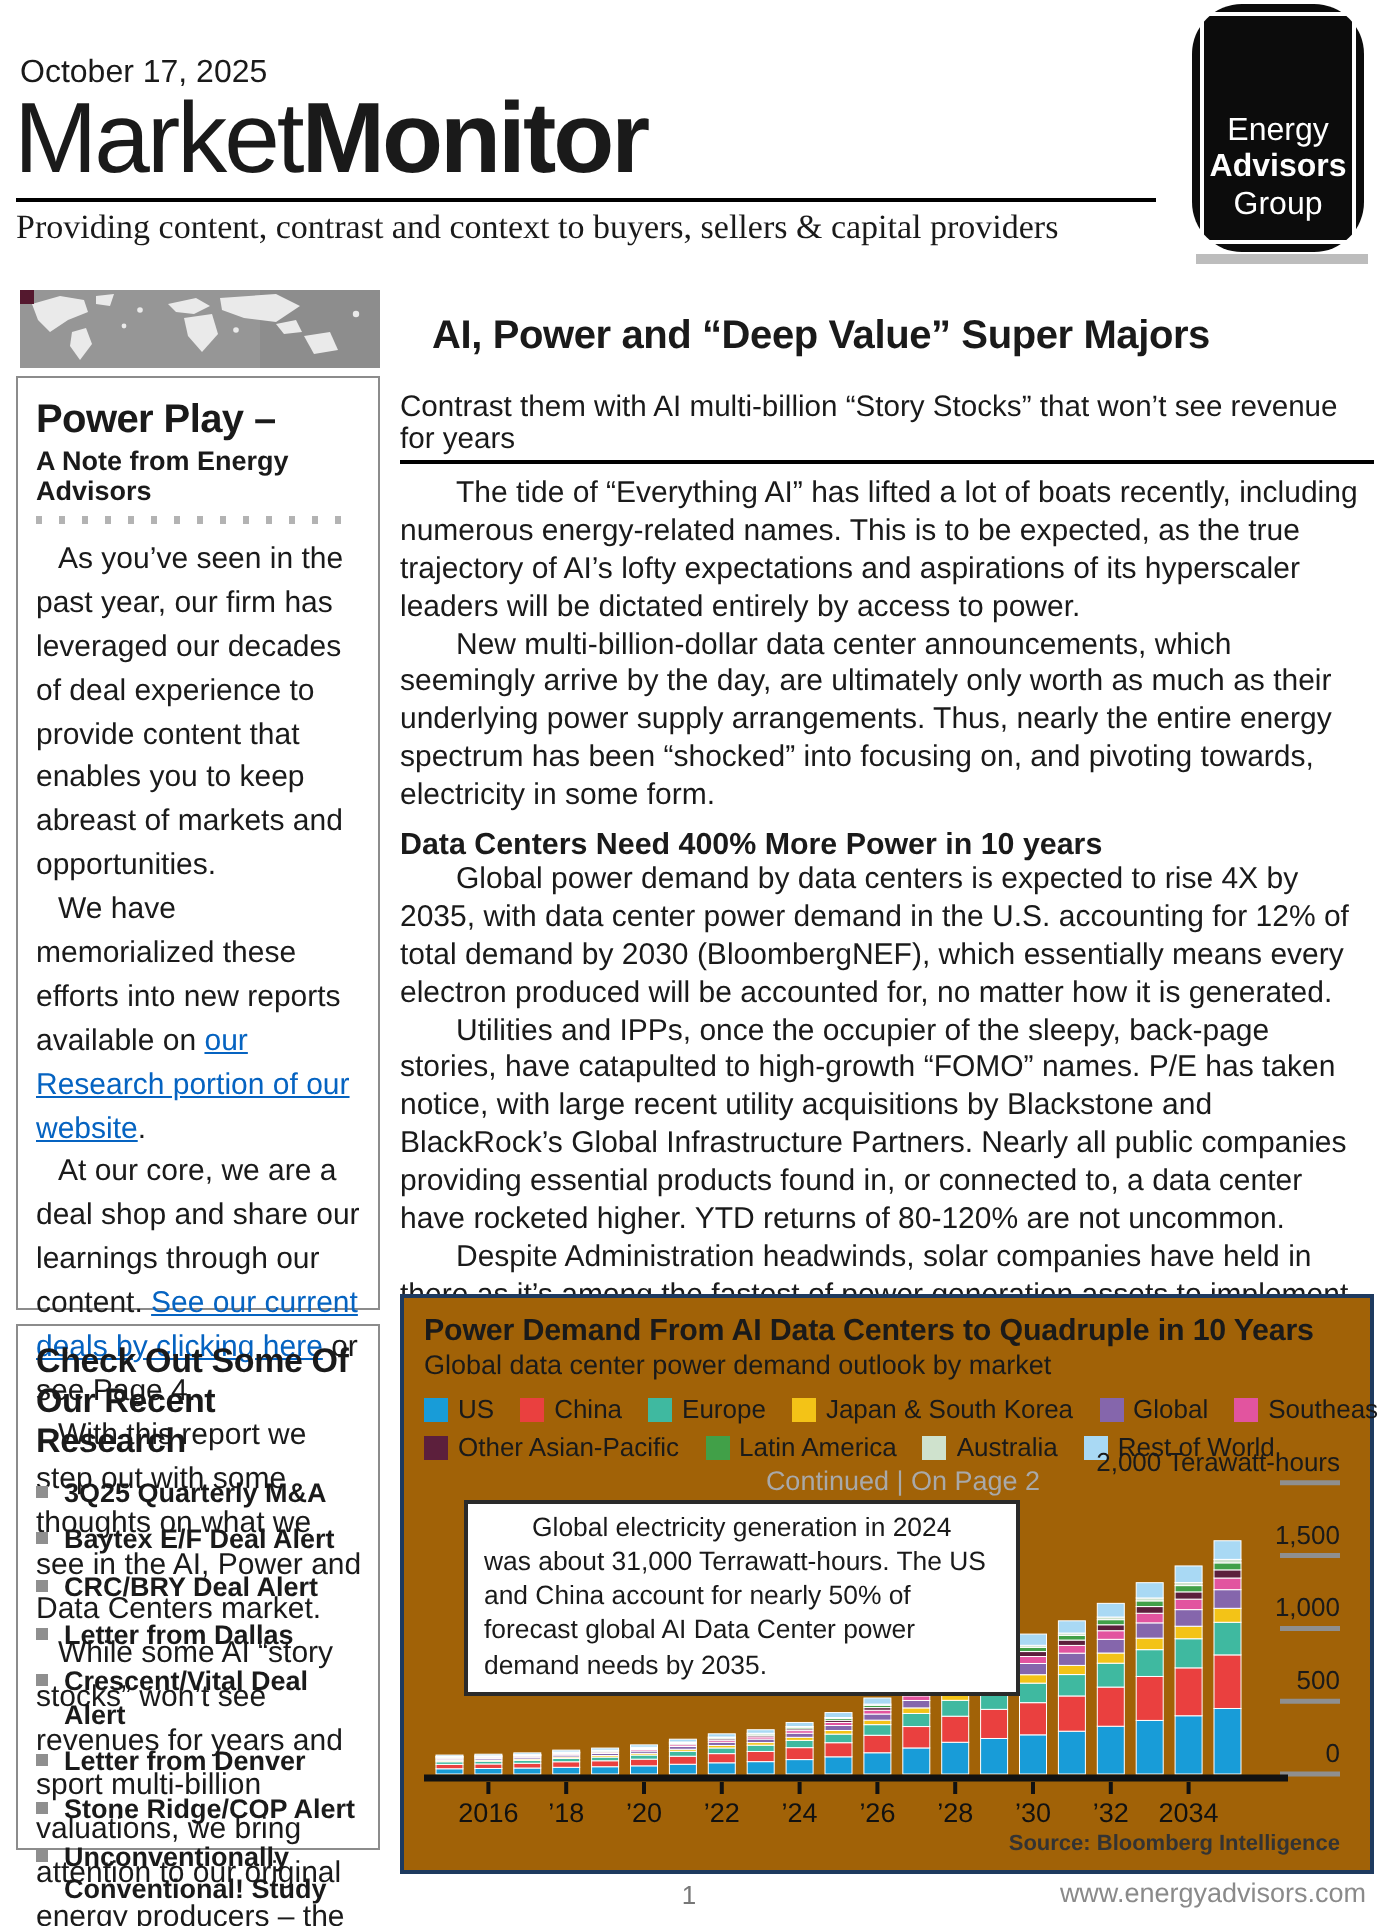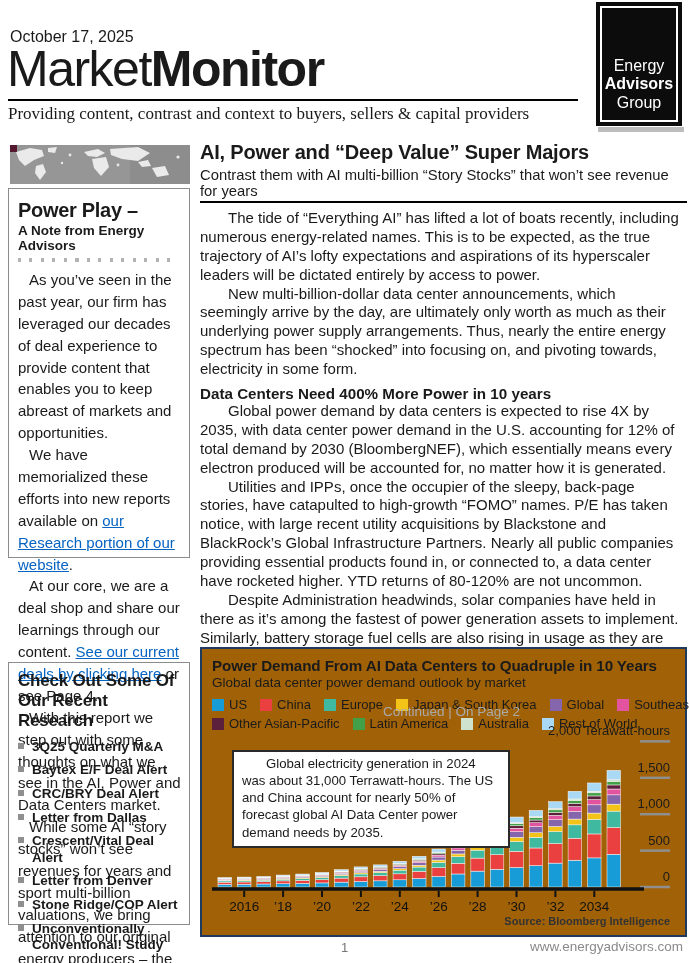--- a/index.html
+++ b/index.html
@@ -5,44 +5,44 @@
   html,body{margin:0;padding:0;background:#fff;}
   .page{position:relative;width:689px;height:963px;background:#fff;overflow:hidden;
         font-family:"Liberation Sans",sans-serif;color:#1a1a1a;}
   
   .date{position:absolute;left:10px;top:28px;font-size:16px;}
   .masthead{position:absolute;left:7px;top:40px;font-size:50px;letter-spacing:-1.5px;white-space:nowrap;}
   .masthead .regular{font-weight:400;}
   .masthead .bold{font-weight:700;text-align:center;}
   .header-rule{position:absolute;left:8px;top:99px;width:570px;border-top:2px solid #000;}
   .tagline{position:absolute;left:8px;top:104px;width:575px;font-size:17px;font-family:Liberation Serif, serif;}
-  .logo-box{position:absolute;left:596px;top:2px;width:86px;height:124px;background:#0c0c0c;}
+  .logo-box{position:absolute;left:596px;top:2px;width:86px;height:124px;background:#0c0c0c;border-radius:25px;}
   .logo-box::after{content:"";position:absolute;left:2px;right:-2px;bottom:-6px;height:5px;background:#bdbdbd;}
   .logo-inner{position:absolute;inset:4px;border:2px solid #fff;display:flex;flex-direction:column;
               justify-content:flex-end;align-items:center;padding-bottom:8px;color:#fff;font-size:16px;line-height:1.15;}
   .logo-inner .b{font-weight:700;}
   
   .map-strip{position:absolute;left:10px;top:145px;width:180px;height:39px;}
-  .note-box{position:absolute;left:8px;top:188px;width:182px;height:370px;border:1px solid #8c8c8c;
+  .note-box{position:absolute;left:8px;top:188px;width:182px;height:467px;border:1px solid #8c8c8c;
             box-sizing:border-box;padding:10px 8px 0 9px;}
   .note-title{font-size:20px;font-weight:700;margin:0;letter-spacing:-0.3px;}
   .note-subtitle{font-size:13.5px;font-weight:700;margin:1px 0 5px;}
   .dotted-sep{height:4px;width:158px;margin:0 0 7px;
               background:repeating-linear-gradient(90deg,#b3b3b3 0 3px,transparent 3px 11.5px);}
   .note-p{font-size:15px;line-height:1.46;margin:0;text-indent:11px;}
   a.link{color:#0563c1;text-decoration:underline;cursor:pointer;}
   .research-box{position:absolute;left:8px;top:662px;width:182px;height:263px;border:1px solid #8c8c8c;
                 box-sizing:border-box;padding:8px 6px 0 9px;}
   .research-title{font-size:17px;font-weight:700;line-height:1.17;margin:0 0 8px;white-space:pre-line;letter-spacing:-0.2px;}
   .research-list{list-style:none;margin:0;padding:0;}
   .research-list li{font-size:13.5px;line-height:1.2;margin:0 0 7.5px;padding-left:14px;position:relative;font-weight:bold;}
   .bullet-sq{position:absolute;left:0;top:4px;width:6px;height:6px;background:#8f8f8f;}
   
   .article{position:absolute;left:200px;top:141px;width:487px;}
-  .article-title{font-size:20px;font-weight:700;margin:0;letter-spacing:-0.2px;}
+  .article-title{font-size:20px;font-weight:700;margin:16px;letter-spacing:-0.2px;}
   .article-subtitle{font-size:14.8px;margin:3px 0 2px;}
   .article-rule{border-top:2px solid #000;margin:2px 0 6px;}
   p.art{font-size:15px;line-height:1.26;margin:0;text-indent:28px;}
   h4.art-h{font-size:15.2px;font-weight:700;margin:6px 0 0;}
   .continued{text-align:center;color:#a9a9a9;font-size:13.5px;margin-top:-19px;position:relative;z-index:1;padding-left:16px;}
   
   .chart-box{position:absolute;left:200px;top:647px;width:487px;height:290px;border:2px solid #1e3a5f;
              box-sizing:border-box;background:#a16207;padding:8px 10px 0;}
   .chart-title{font-size:15.2px;font-weight:700;margin:0;letter-spacing:-0.1px;}
   .chart-subtitle{font-size:13.5px;margin:1px 0 7px;}

